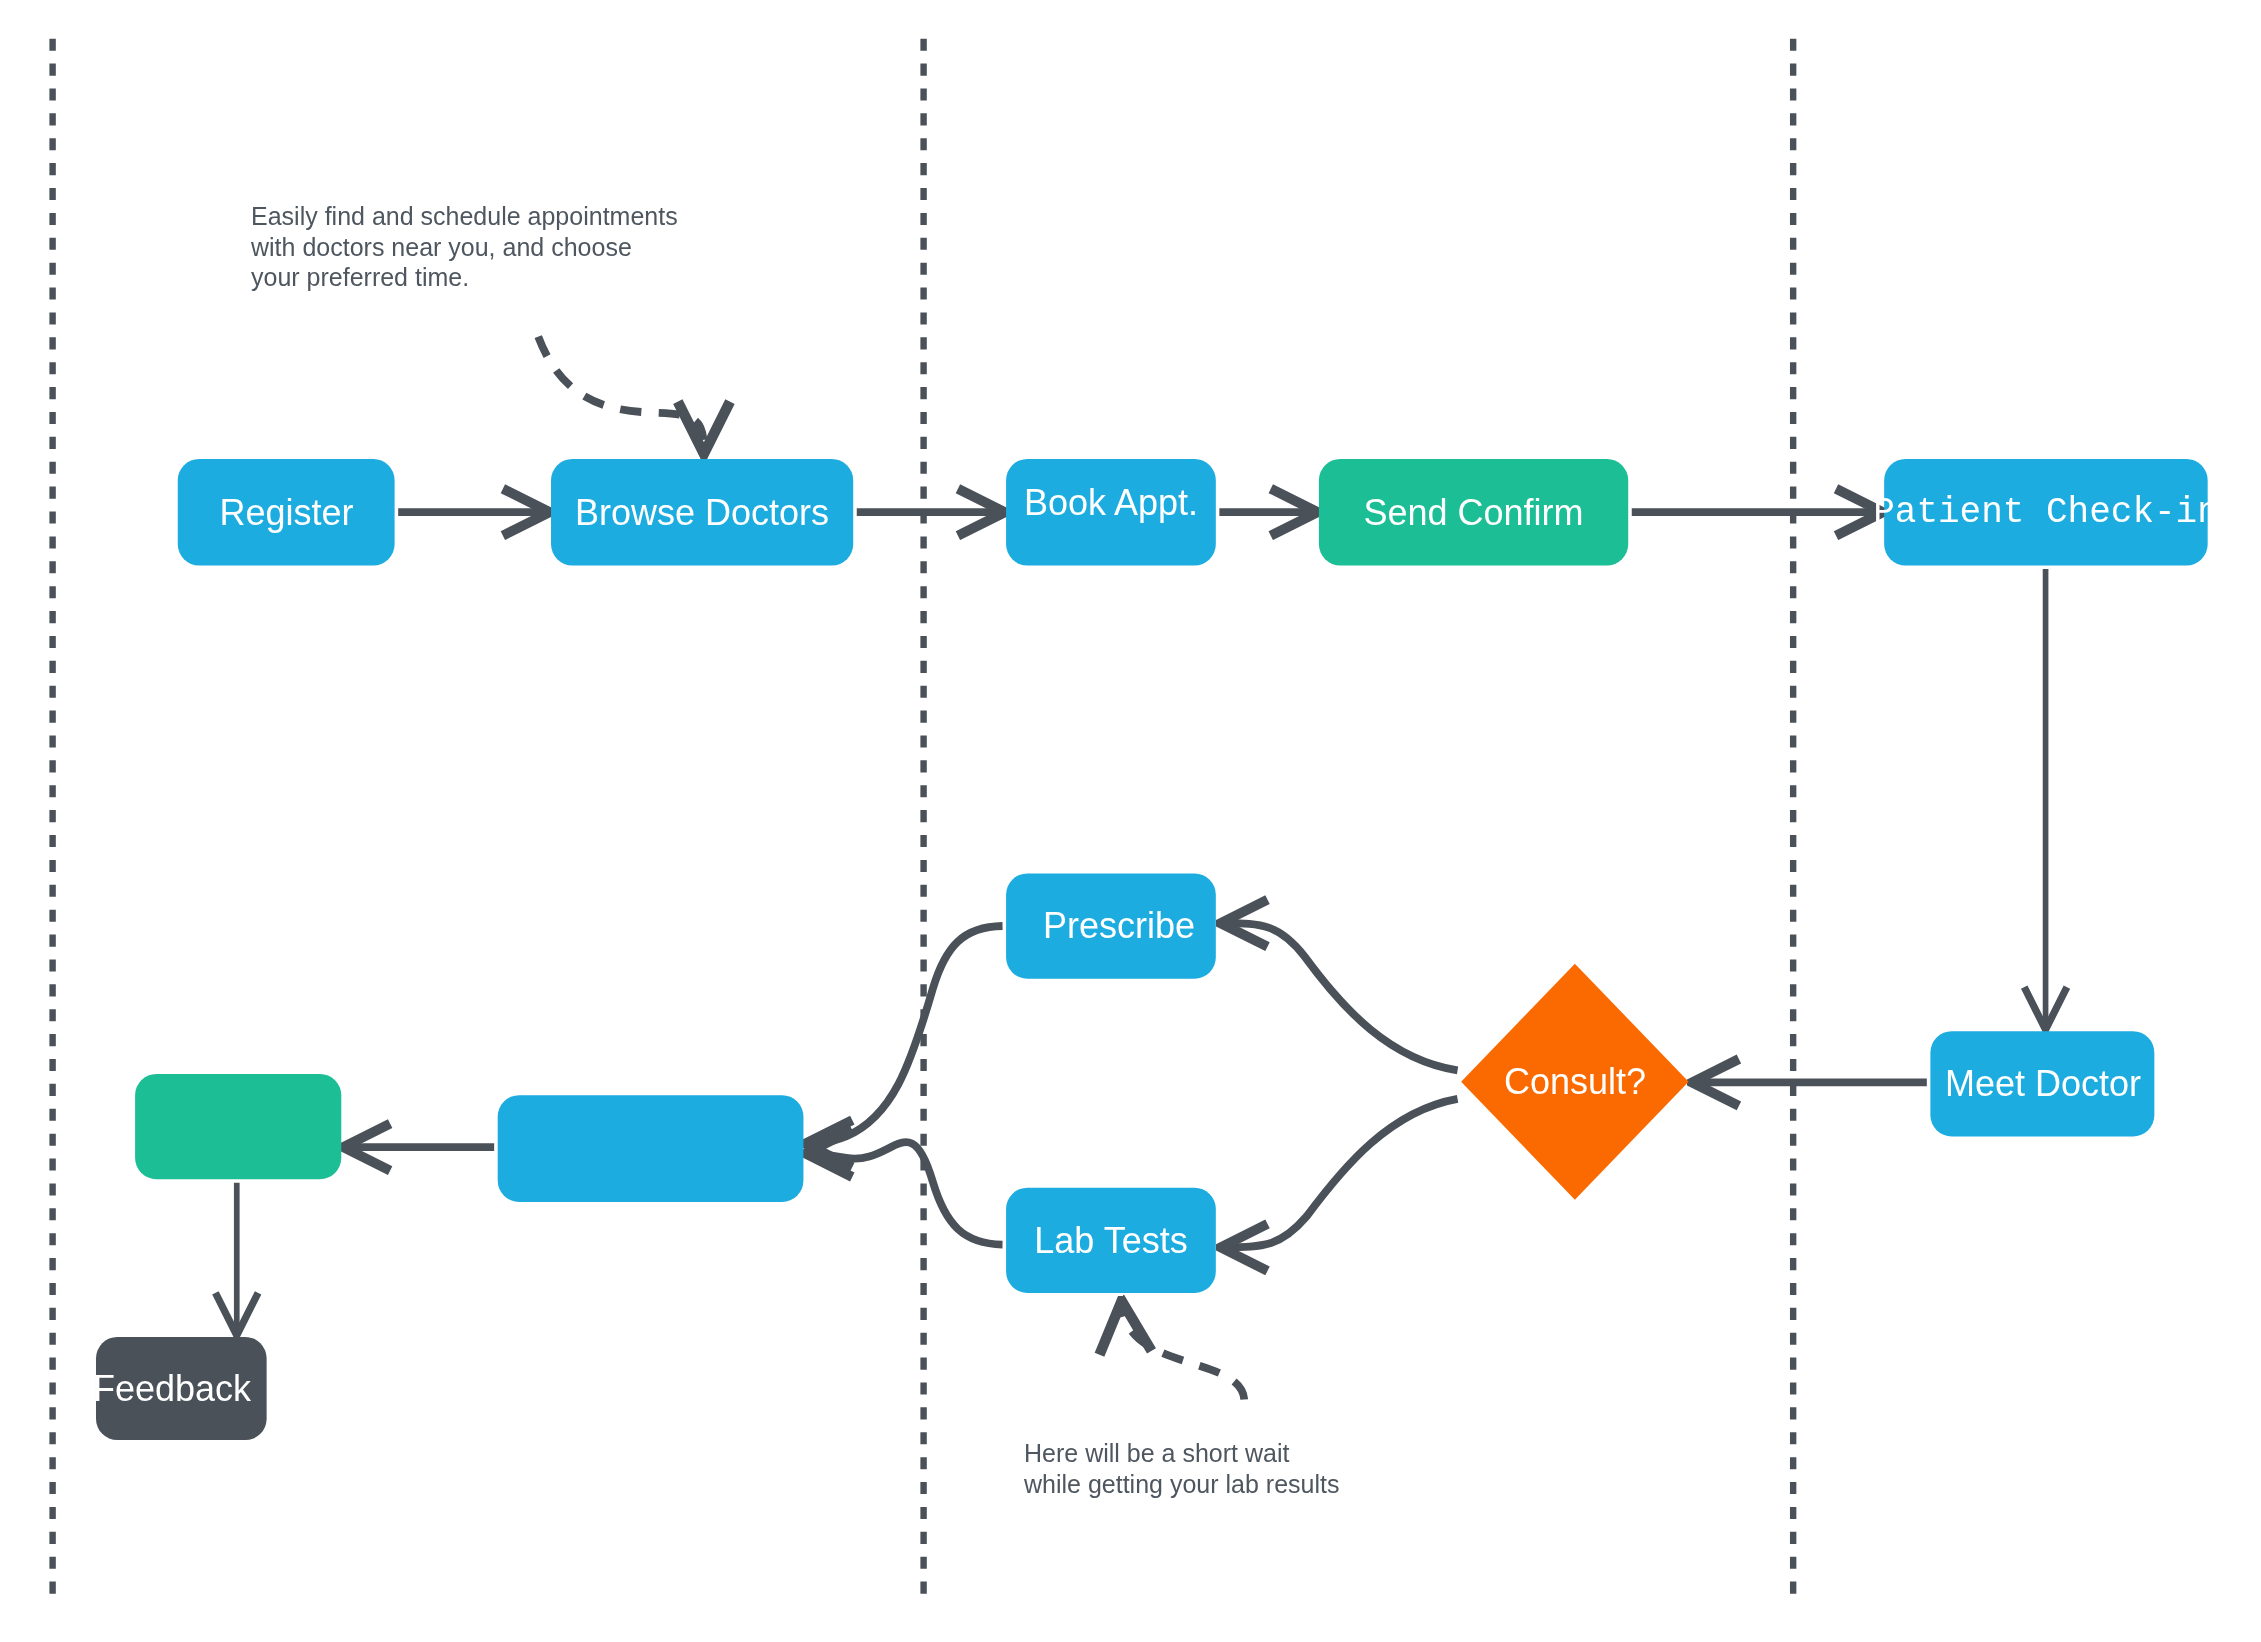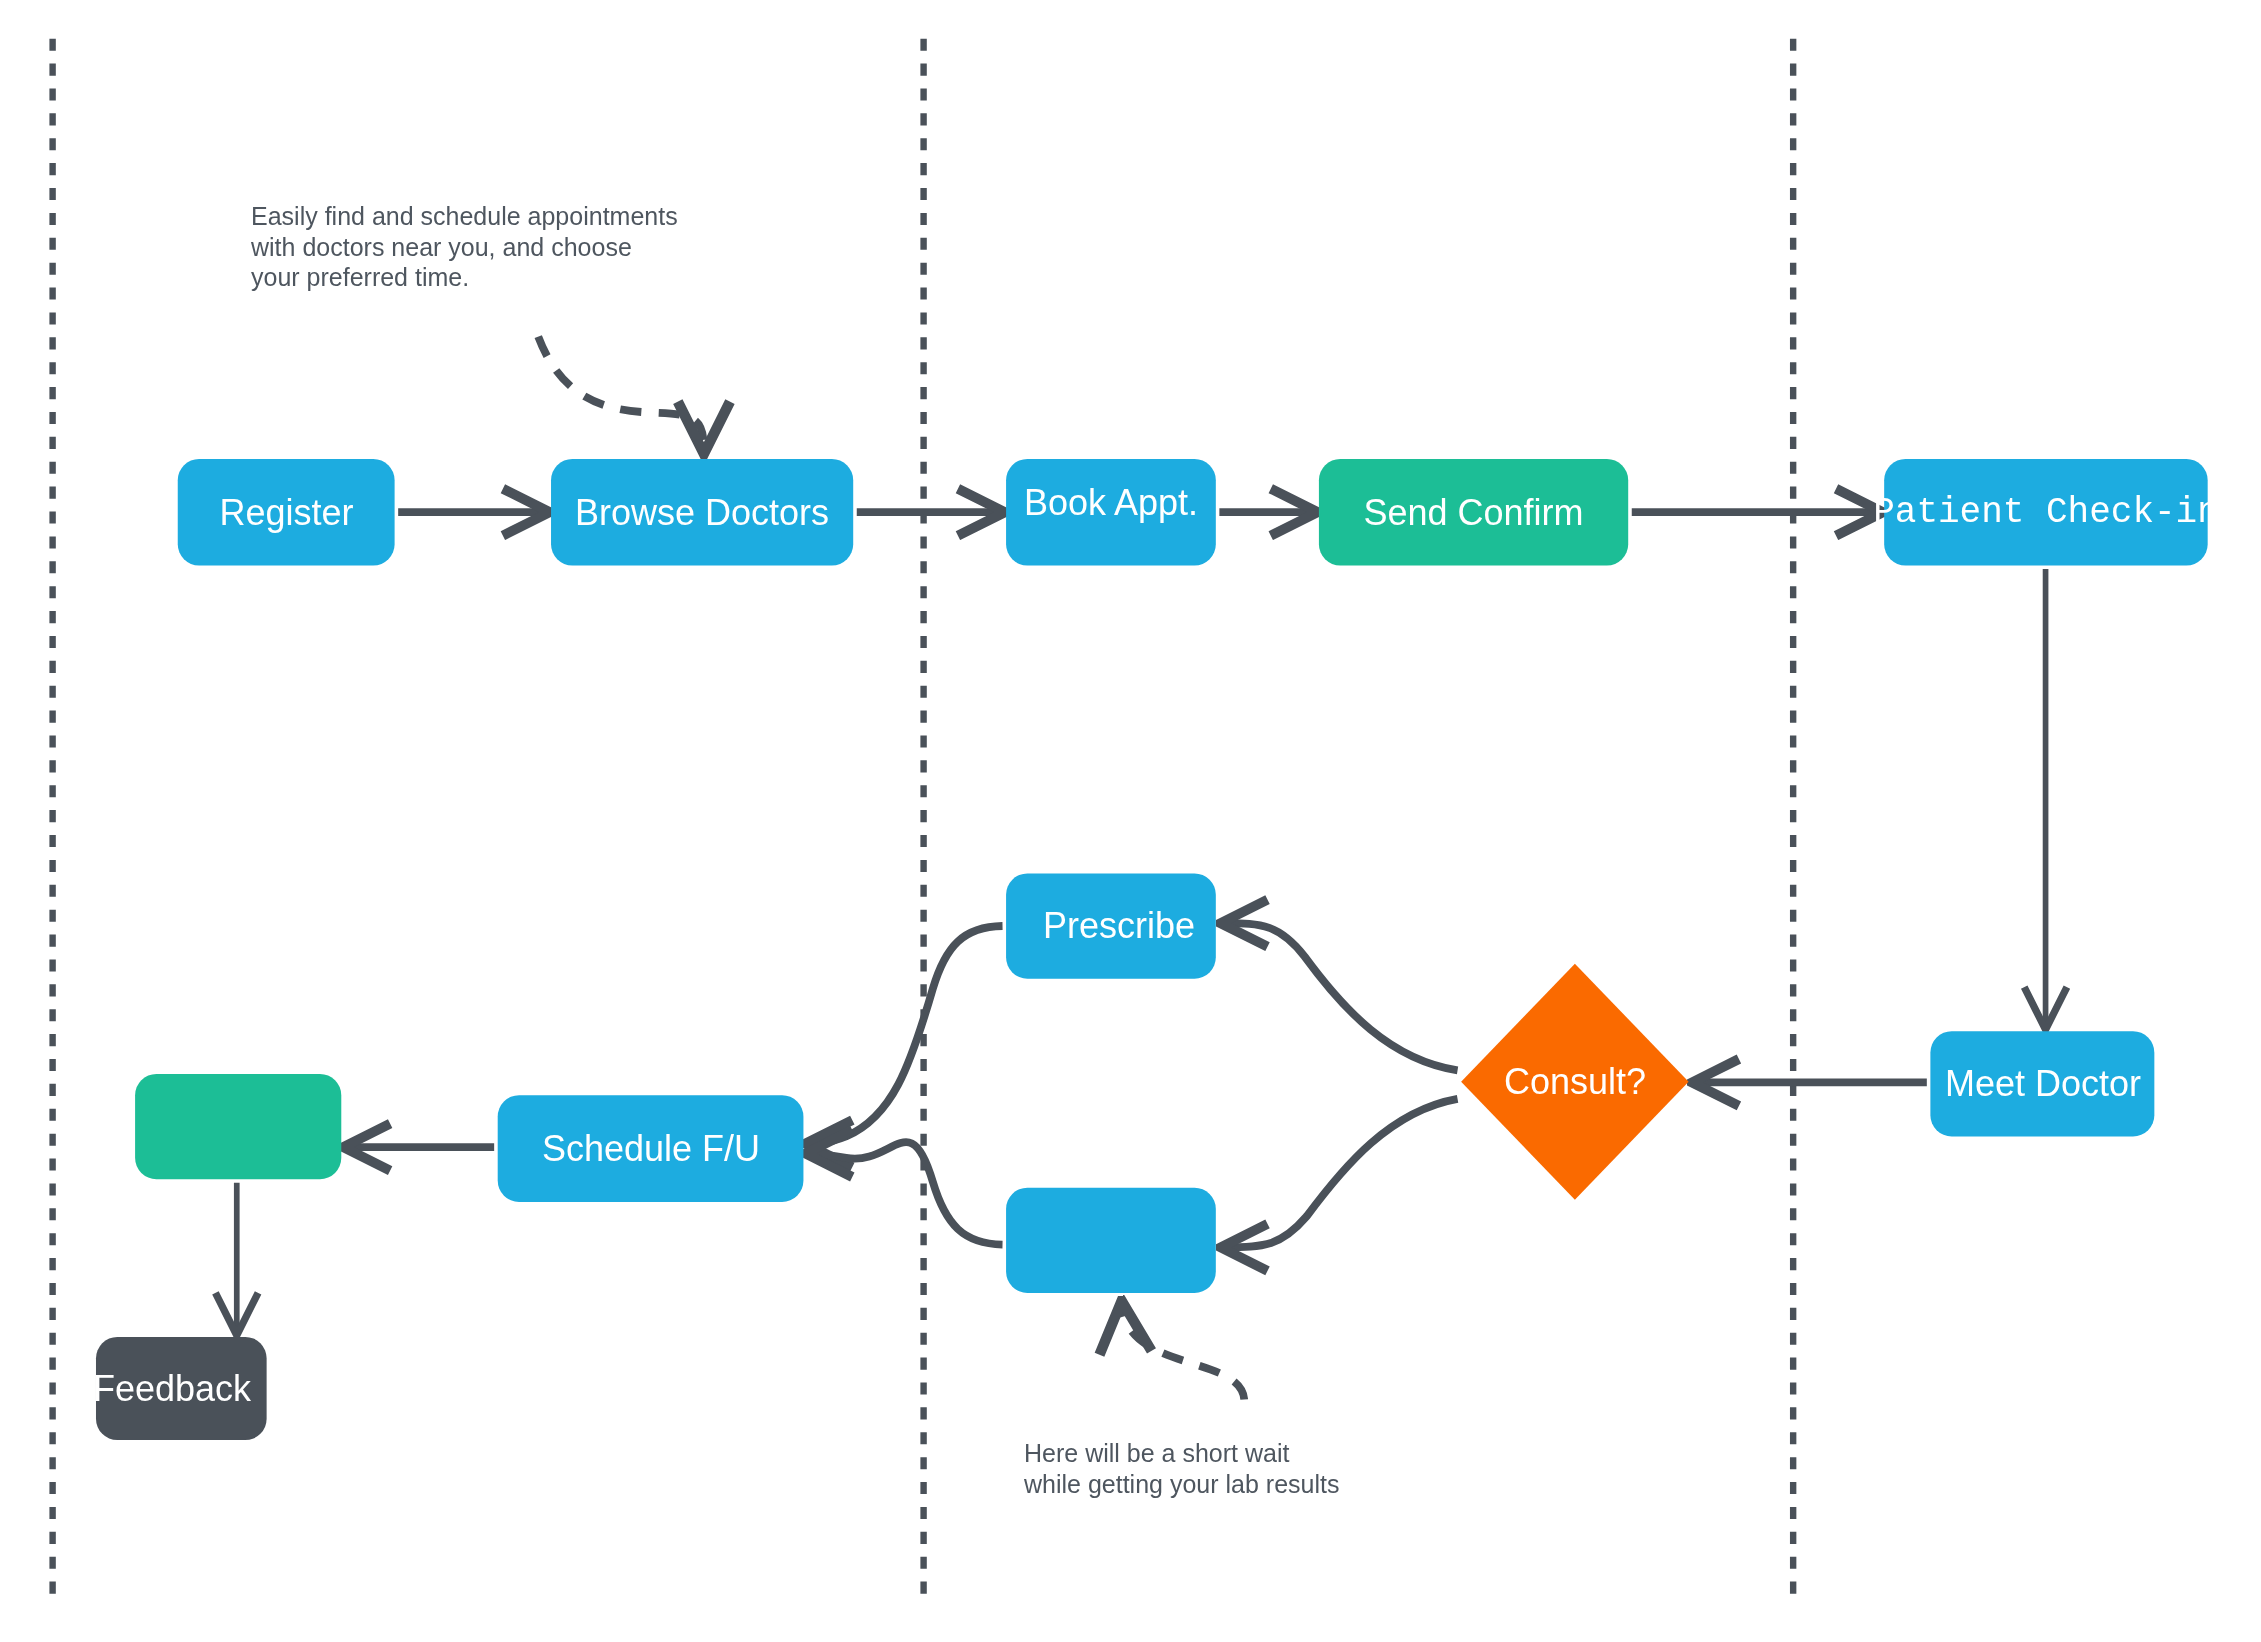--- a/index.html
+++ b/index.html
@@ -93,25 +93,25 @@
     </g>
   </svg>
 
   <div class="nodeLabel" style="left:178px;top:459px;width:217px;height:107px;">Register</div>
   <div class="nodeLabel" style="left:551px;top:459px;width:302px;height:107px;">Browse Doctors</div>
   <div class="nodeLabel" style="left:1006px;top:459px;width:210px;height:88px;">Book Appt.</div>
   <div class="nodeLabel" style="left:1319px;top:459px;width:309px;height:107px;">Send Confirm</div>
   <div class="nodeLabel" style="left:1884px;top:459px;width:324px;height:107px;font-family:Liberation Mono, monospace;">Patient Check-in</div>
 
   <div class="nodeLabel" style="left:1006px;top:873px;width:226px;height:105px;">Prescribe</div>
+  <div class="nodeLabel" style="left:1006px;top:1188px;width:210px;height:105px;">Lab Tests</div>
 
   <div class="nodeLabel" style="left:1461px;top:1028px;width:228px;height:108px;">Consult?</div>
 
   <div class="nodeLabel" style="left:1931px;top:1031px;width:224px;height:105px;">Meet Doctor</div>
-  <div class="nodeLabel" style="left:498px;top:1095px;width:306px;height:107px;">Schedule F/U</div>
   <div class="nodeLabel" style="left:96px;top:1337px;width:152px;height:103px;">Feedback</div>
 
   <div class="annot" style="left:251px;top:201px;">Easily find and schedule appointments
 with doctors near you, and choose
 your preferred time.</div>
   <div class="annot" style="left:1024px;top:1438px;">Here will be a short wait
 while getting your lab results</div>
 
 </div>
 

